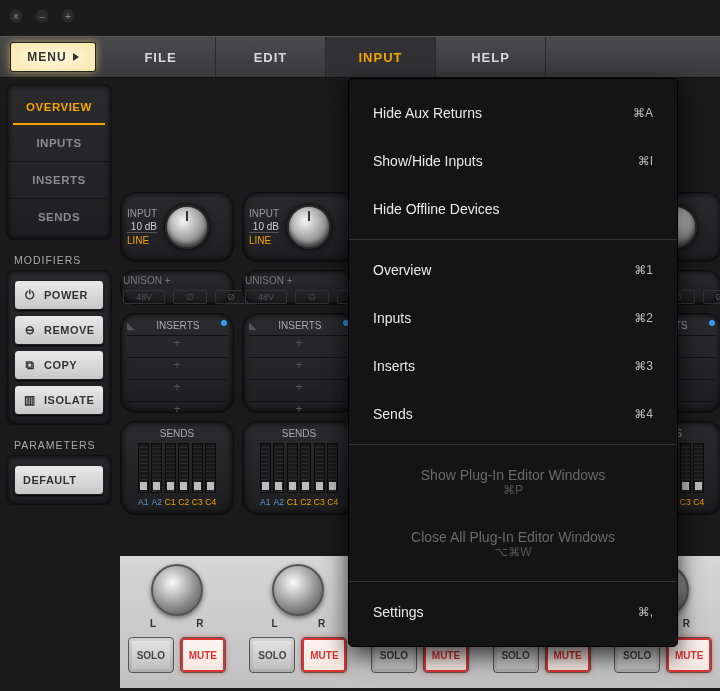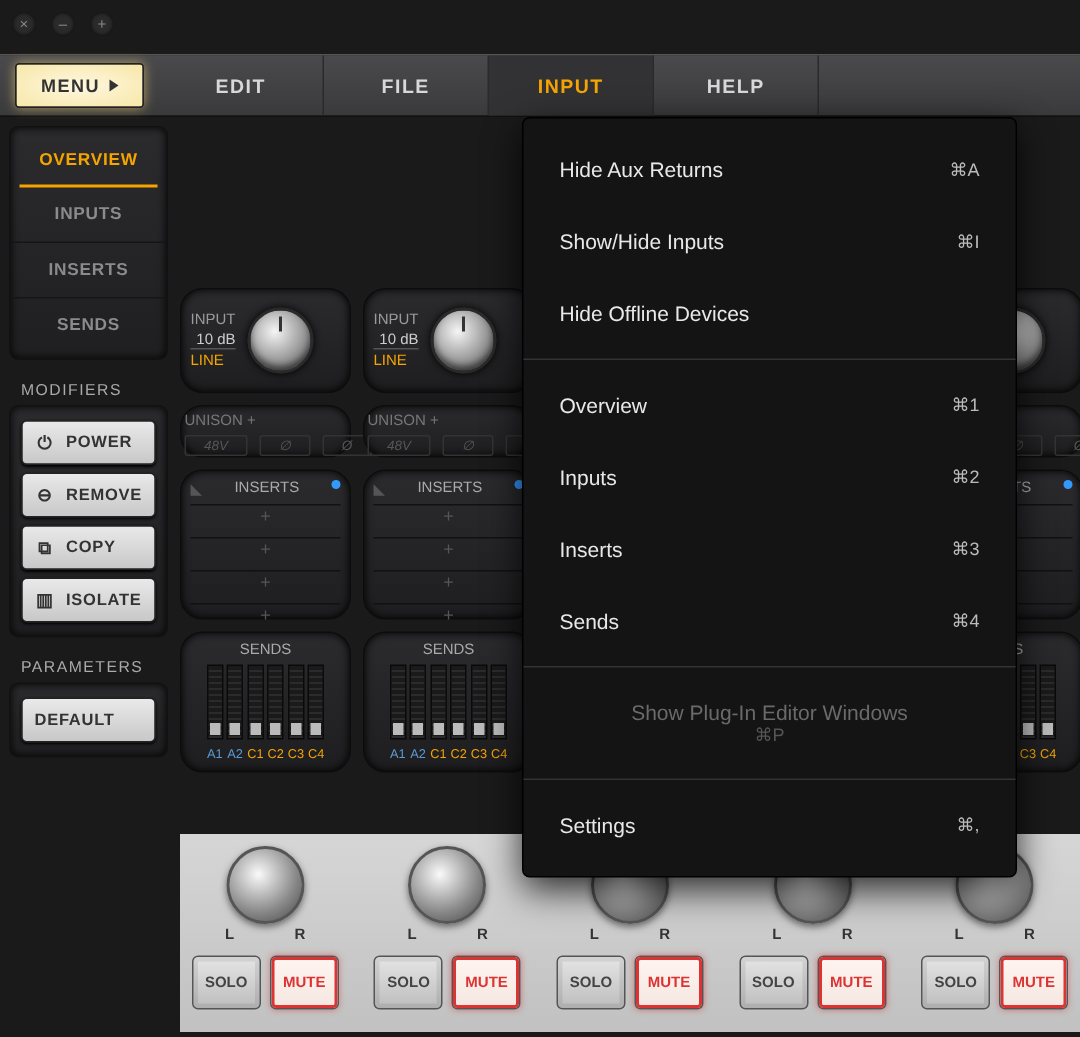--- a/index.html
+++ b/index.html
@@ -57,21 +57,21 @@
   .placeholder-top { height:108px; }
   .box { background:linear-gradient(#2b2b2e,#1e1e20); border:1px solid #0c0c0c; border-radius:15px; margin-bottom:8px; box-shadow: inset 0 0 6px #000; padding:6px; }
 
   .input-box { height:70px; display:flex; align-items:center; gap:8px;}
   .input-lbls { display:flex; flex-direction:column; gap:2px; font-size:10px; color:#999; }
   .input-lbls .l1{color:#9a9a9a;} .input-lbls .l2{color:#ccc; border-bottom:1px solid #555;text-align:right;} .input-lbls .l3{color:#f5a400;}
   .knob { width:44px; height:44px; border-radius:50%; background:radial-gradient(circle at 40% 35%,#f5f5f5,#9a9a9a 55%,#4a4a4a); box-shadow:0 0 6px #000, inset 0 -3px 4px rgba(0,0,0,.5); border:2px solid #2a2a2a; position:relative;}
   .knob::after{content:"";position:absolute;top:4px;left:50%;width:2px;height:10px;background:#333;transform:translateX(-50%);}
   .unison-box { font-size:10px; color:#777; padding:4px 2px 0; }
   .urow{display:flex;gap:8px;margin-top:4px;font-size:9px;color:#555;}
-  .urow span{border:1px solid #333;border-radius:2px;padding:1px 12px;font-style:italic;}
+  .urow span{border:1px solid #333;border-radius:2px;padding:1px 12px;}
 
   .inserts-box{height:100px;}
   .ibox-head{display:flex;justify-content:space-between;font-size:10px;color:#aaa;}
   .ibox-head .dot{width:6px;height:6px;border-radius:50%;background:#39f;}
   .slot{height:18px;margin-top:4px;border-top:1px solid #111;text-align:center;color:#555;font-size:12px;}
 
   .sends-box{height:94px;}
   .sends-head{text-align:center;font-size:10px;color:#aaa;margin-bottom:4px;}
   .fadergrid{display:flex;gap:2.5px;justify-content:center;}
   .fader{width:11px;height:50px;background:repeating-linear-gradient(#1a1a1a,#1a1a1a 3px,#2b2b2b 3px,#2b2b2b 4px);border:1px solid #0a0a0a;position:relative;}
@@ -110,22 +110,22 @@
   <div class="winbtn">–</div>
   <div class="winbtn">+</div>
 </div>
 
 <div class="topbar">
   <div class="menu-btn">
     <span>MENU</span>
     <span class="tri"></span>
   </div>
   <div id="tabs-host" style="display:flex;flex:1;">
+      <div class="tab">FILE</div>
       <div class="tab">EDIT</div>
-      <div class="tab">FILE</div>
       <div class="tab active">INPUT</div>
       <div class="tab">HELP</div>
     </div>
 </div>
 
 <div class="sidebar">
   <div class="group" id="views-group">
       <div class="side-item active">OVERVIEW</div>
       <div class="side-item">INPUTS</div>
       <div class="side-item">INSERTS</div>
@@ -544,18 +544,22 @@
     </div>
     <div class="dd-item">
       <span>Sends</span>
       <span class="sc">⌘4</span>
     </div>
     <div class="dd-sep"></div>
     <div class="dd-item disabled">
       <span>Show Plug-In Editor Windows</span>
       <span class="sc">⌘P</span>
     </div>
+    <div class="dd-item disabled">
+      <span>Close All Plug-In Editor Windows</span>
+      <span class="sc">⌥⌘W</span>
+    </div>
     <div class="dd-sep"></div>
     <div class="dd-item">
       <span>Settings</span>
       <span class="sc">⌘,</span>
     </div>
   </div>
 
 </body></html>

